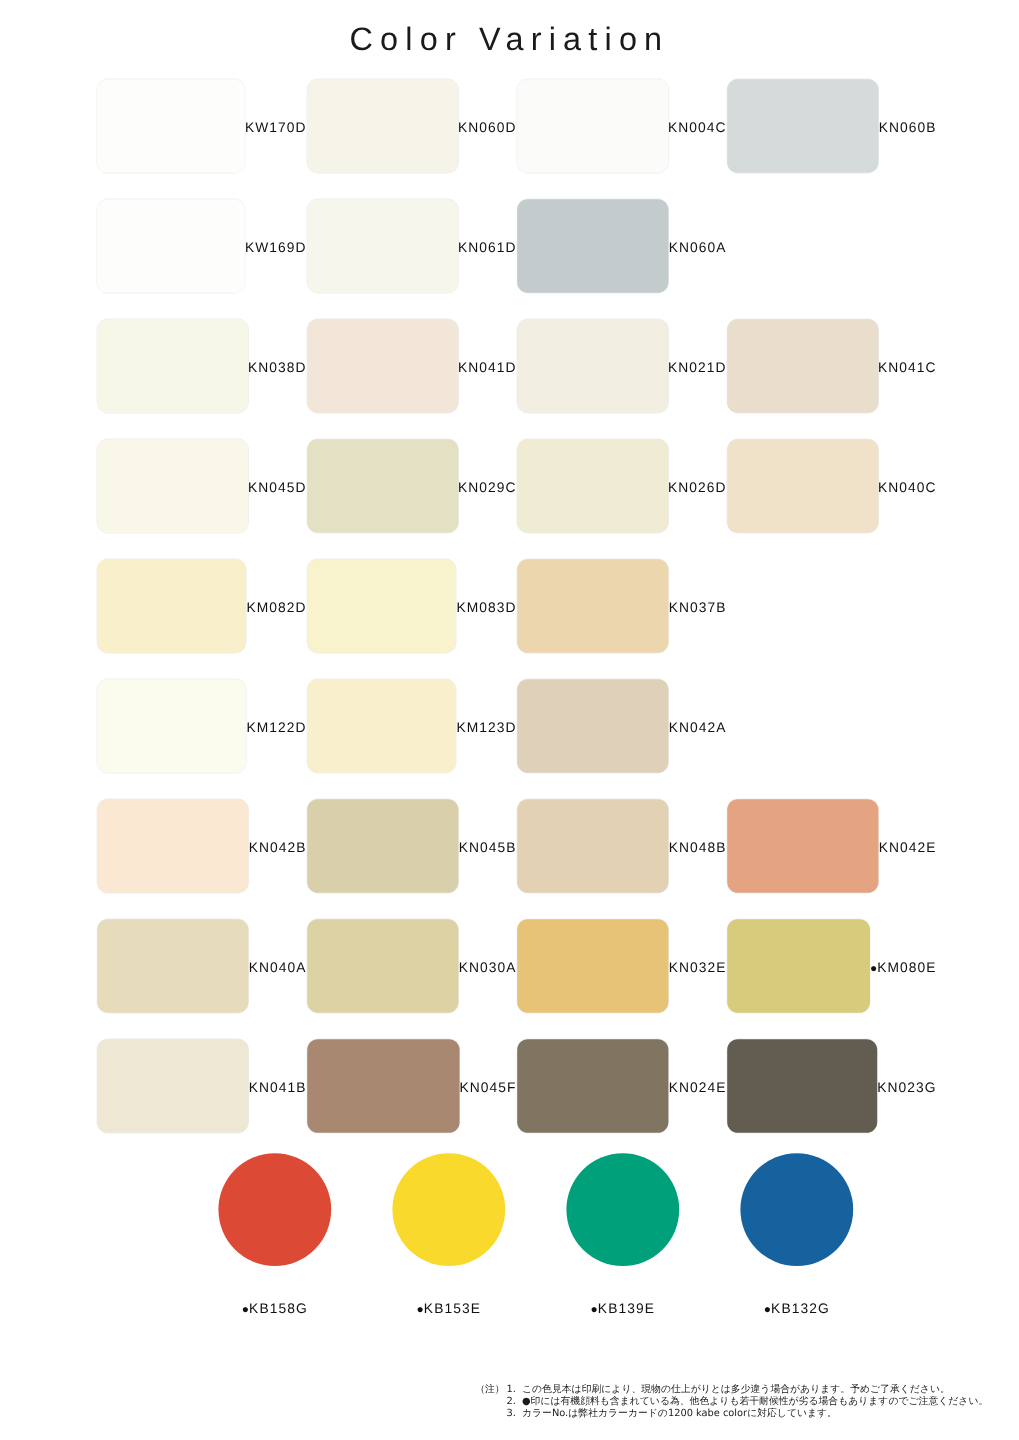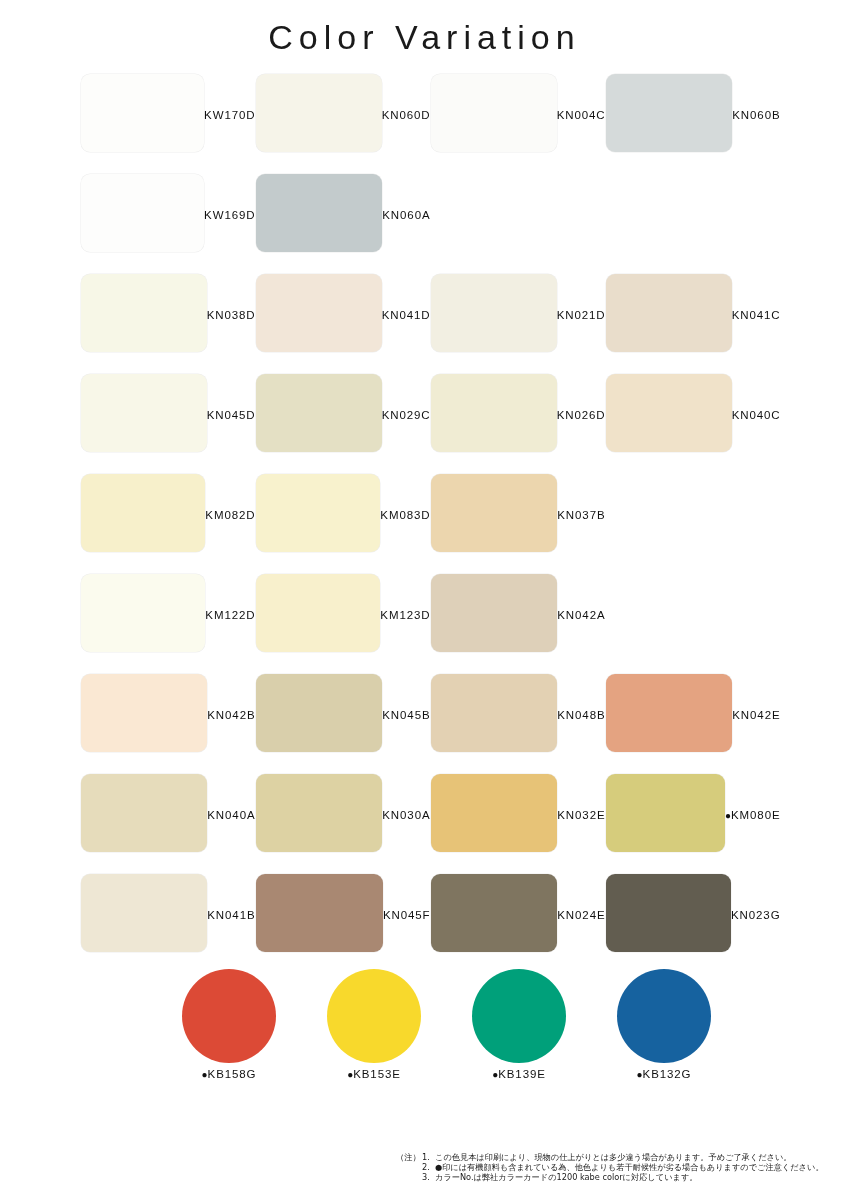--- a/index.html
+++ b/index.html
@@ -11,21 +11,21 @@
   }
   #page {
     position: relative;
     width: 849px;
     height: 1200px;
     background: #ffffff;
     overflow: hidden;
   }
   #title {
     text-align: center;
-    font-size: 34px;
+    font-size: 27px;
     font-weight: 400;
     letter-spacing: 6px;
     color: #1a1a1a;
     padding-top: 18px;
     padding-bottom: 6px;
     font-family: "Liberation Sans", sans-serif;
   }
   #swatch-grid {
     width: 700px;
     margin: 0 auto;
@@ -63,20 +63,21 @@
     margin: 6px auto 0 auto;
     display: flex;
     justify-content: flex-start;
     padding-left: 112px;
   }
   .circle-cell {
     width: 145px;
     display: flex;
     flex-direction: column;
     align-items: center;
+    gap: 25px;
   }
   .circle-chip {
     width: 94px;
     height: 94px;
     border-radius: 50%;
   }
   .circle-label {
     font-size: 11.5px;
     color: #111111;
     letter-spacing: 0.9px;
@@ -125,20 +126,24 @@
           <div class="swatch-chip" title="KN060B" style="background: rgb(213, 218, 218);"></div>
           <div class="swatch-label"><span>KN060B</span></div>
         </div>
       </div>
       <div class="swatch-row">
         <div class="swatch-cell">
           <div class="swatch-chip" title="KW169D" style="background: rgb(253, 253, 252);"></div>
           <div class="swatch-label"><span>KW169D</span></div>
         </div>
         <div class="swatch-cell">
+          <div class="swatch-chip" title="KN061D" style="background: rgb(247, 246, 236);"></div>
+          <div class="swatch-label"><span>KN061D</span></div>
+        </div>
+        <div class="swatch-cell">
           <div class="swatch-chip" title="KN060A" style="background: rgb(195, 203, 204);"></div>
           <div class="swatch-label"><span>KN060A</span></div>
         </div>
       </div>
       <div class="swatch-row">
         <div class="swatch-cell">
           <div class="swatch-chip" title="KN038D" style="background: rgb(247, 247, 231);"></div>
           <div class="swatch-label"><span>KN038D</span></div>
         </div>
         <div class="swatch-cell">

